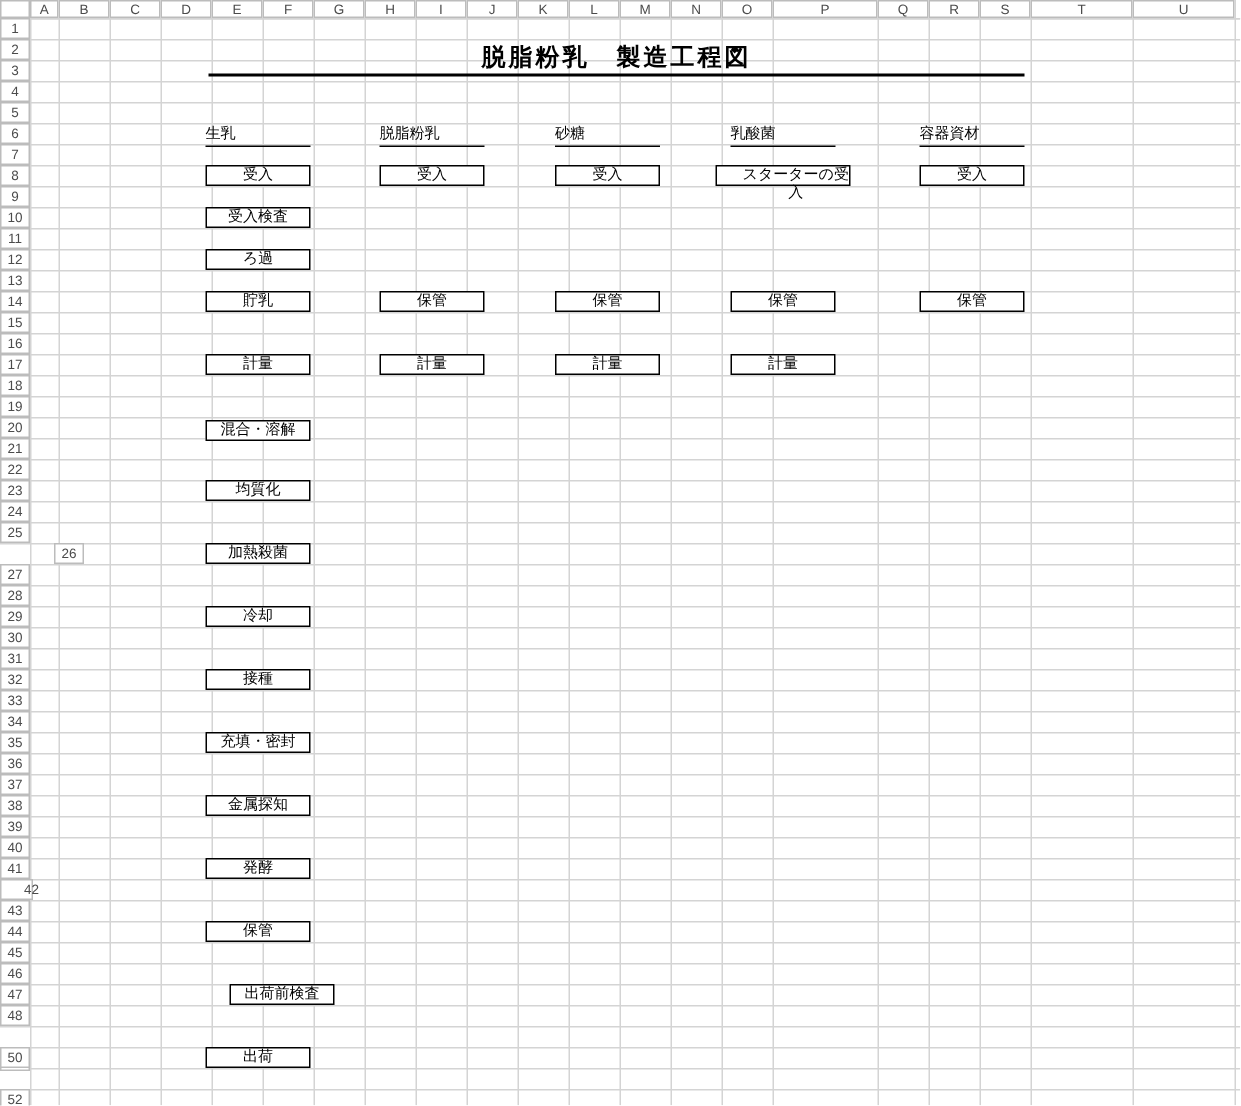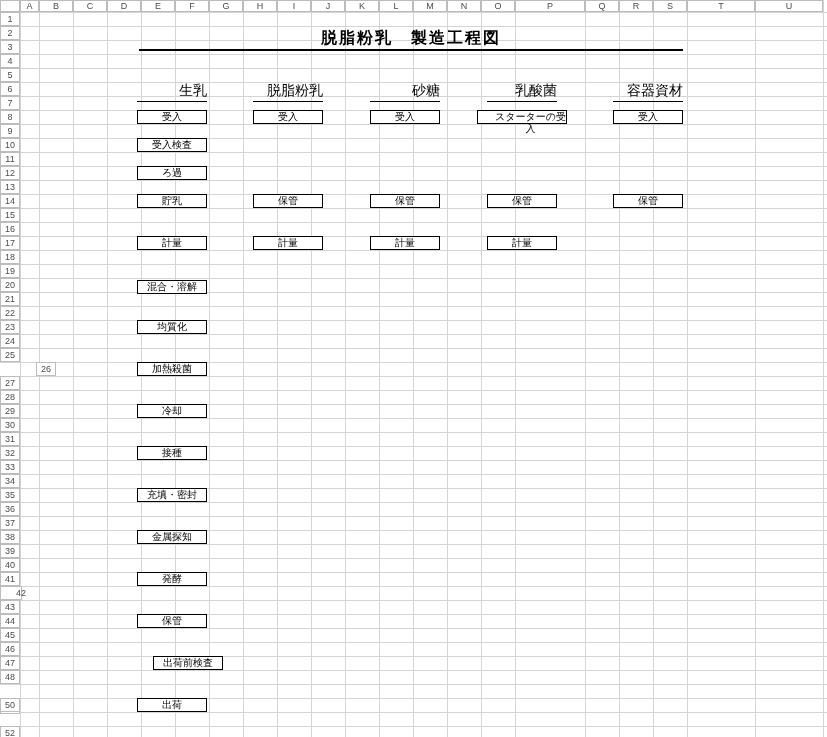--- a/index.html
+++ b/index.html
@@ -9,21 +9,21 @@
   .gridlines { position: absolute; inset: 0; pointer-events: none; }
   .gridlines svg { width: 827px; height: 737px; }
   .glv, .glh { stroke: #d4d4d4; stroke-width: 1; }
   
   .colhdr, .rowhdr { position: absolute; background: #fff; border: 1px solid #bcbcbc; color: #4b4b4b; font-size: 9px; display:flex; align-items:center; justify-content:center; }
   
   .title-wrap { position: absolute; left: 139px; top: 28px; width: 544px; text-align: center; }
   .title { font-size: 16px; font-weight: bold; letter-spacing: 2px; }
   .title-rule { position: absolute; left: 139px; top: 49px; width: 544px; height: 0; border-top: 2px solid #000; }
   
-  .cat { position: absolute; width: 70px; text-align: right; font-size: 14px; padding-bottom: 1px; border-bottom: 1px solid #000; }
+  .cat { position: absolute; width: 70px; text-align: left; font-size: 10px; padding-bottom: 1px; border-bottom: 1px solid #000; }
   
   .pbox { position: absolute; width: 70px; height: 14px; line-height: 12px; text-align: center; font-size: 10px; border: 1.3px solid #000; background: #fff; }
   .pbox.wide { width: 90px; padding-left: 17px; }
 </style>
 </head>
 <body>
 
 <div class="sheet">
 
   <div class="gridlines">

